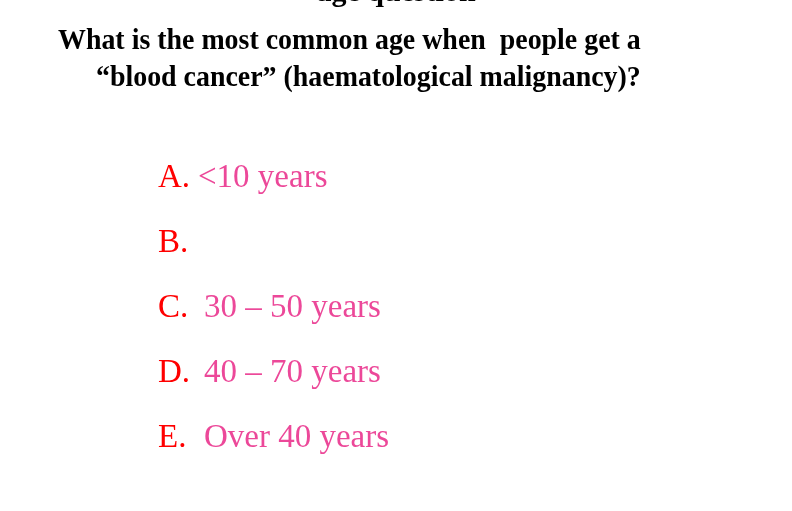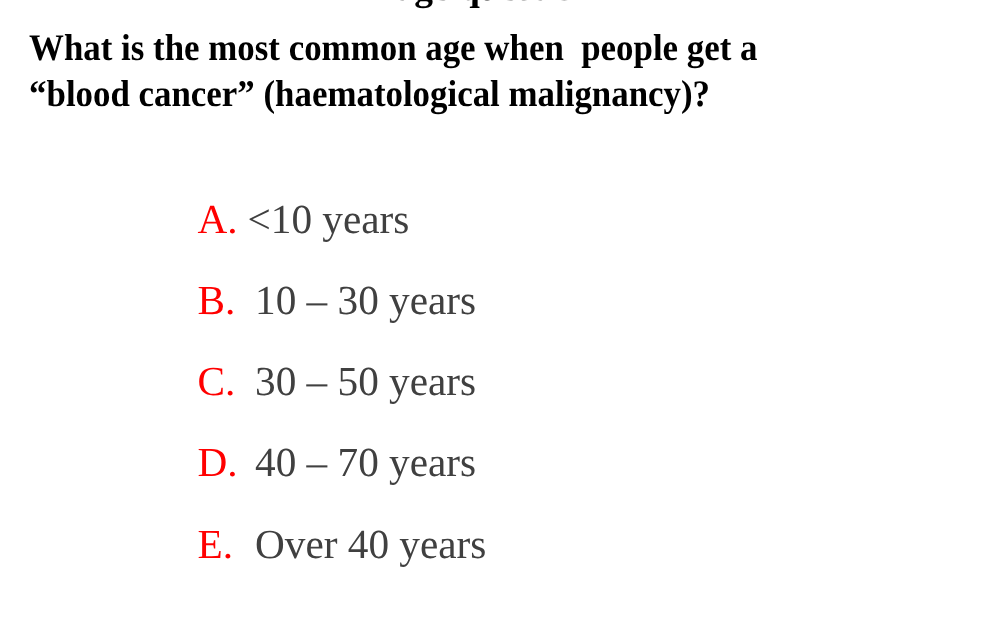--- a/index.html
+++ b/index.html
@@ -33,21 +33,21 @@
     color: #000000;
     white-space: nowrap;
   }
 
   
   .question {
     position: absolute;
     top: 20px;
     left: 0;
     width: 664px;
-    text-align: left;
+    text-align: right;
     font-weight: bold;
     font-size: 30px;
     line-height: 37px;
     color: #000000;
   }
   .question-line {
     display: block;
     white-space: pre;
     transform: scaleX(0.93);
     transform-origin: center center;
@@ -71,21 +71,21 @@
   .option-letter {
     color: #ff0000;
     flex: 0 0 auto;
     width: 46px;
     text-align: left;
   }
   .option-row.tight .option-letter {
     width: 40px;
   }
   .option-text {
-    color: #404040;
+    color: #ec4899;
     flex: 0 0 auto;
   }
 </style>
 </head>
 <body>
 
 <div class="clipped-heading-strip">age question</div>
 
 <div class="question">
   <span class="question-line">What is the most common age when  people get a</span>
@@ -94,21 +94,20 @@
 
 <div class="options">
 
   <div class="option-row tight">
     <span class="option-letter">A.</span>
     <span class="option-text">&lt;10 years</span>
   </div>
 
   <div class="option-row">
     <span class="option-letter">B.</span>
-    <span class="option-text">10 – 30 years</span>
   </div>
 
   <div class="option-row">
     <span class="option-letter">C.</span>
     <span class="option-text">30 – 50 years</span>
   </div>
 
   <div class="option-row">
     <span class="option-letter">D.</span>
     <span class="option-text">40 – 70 years</span>

